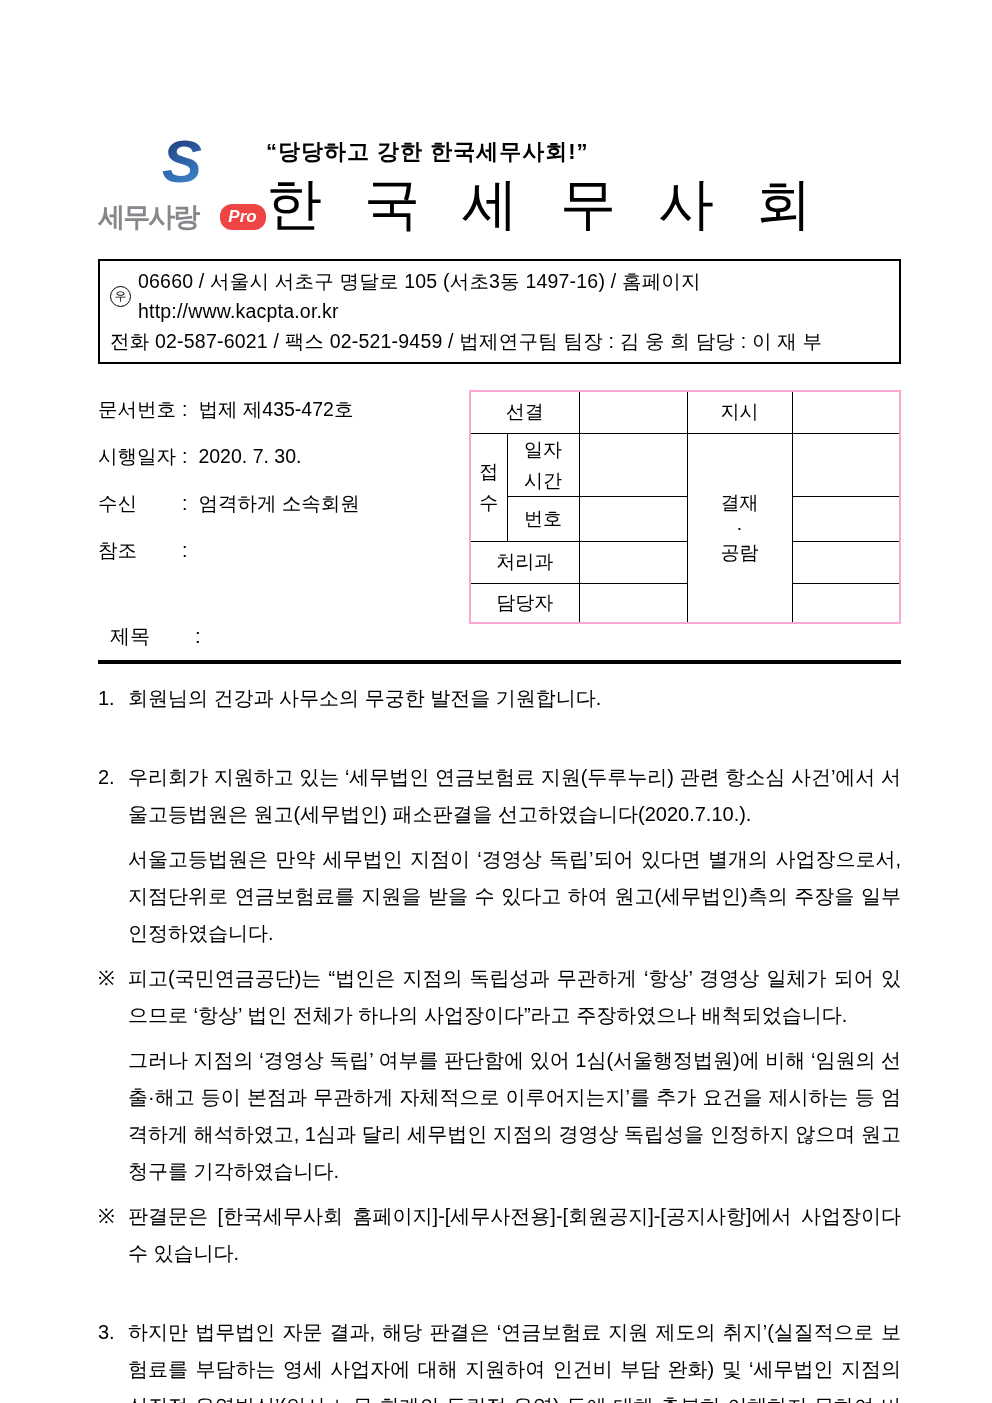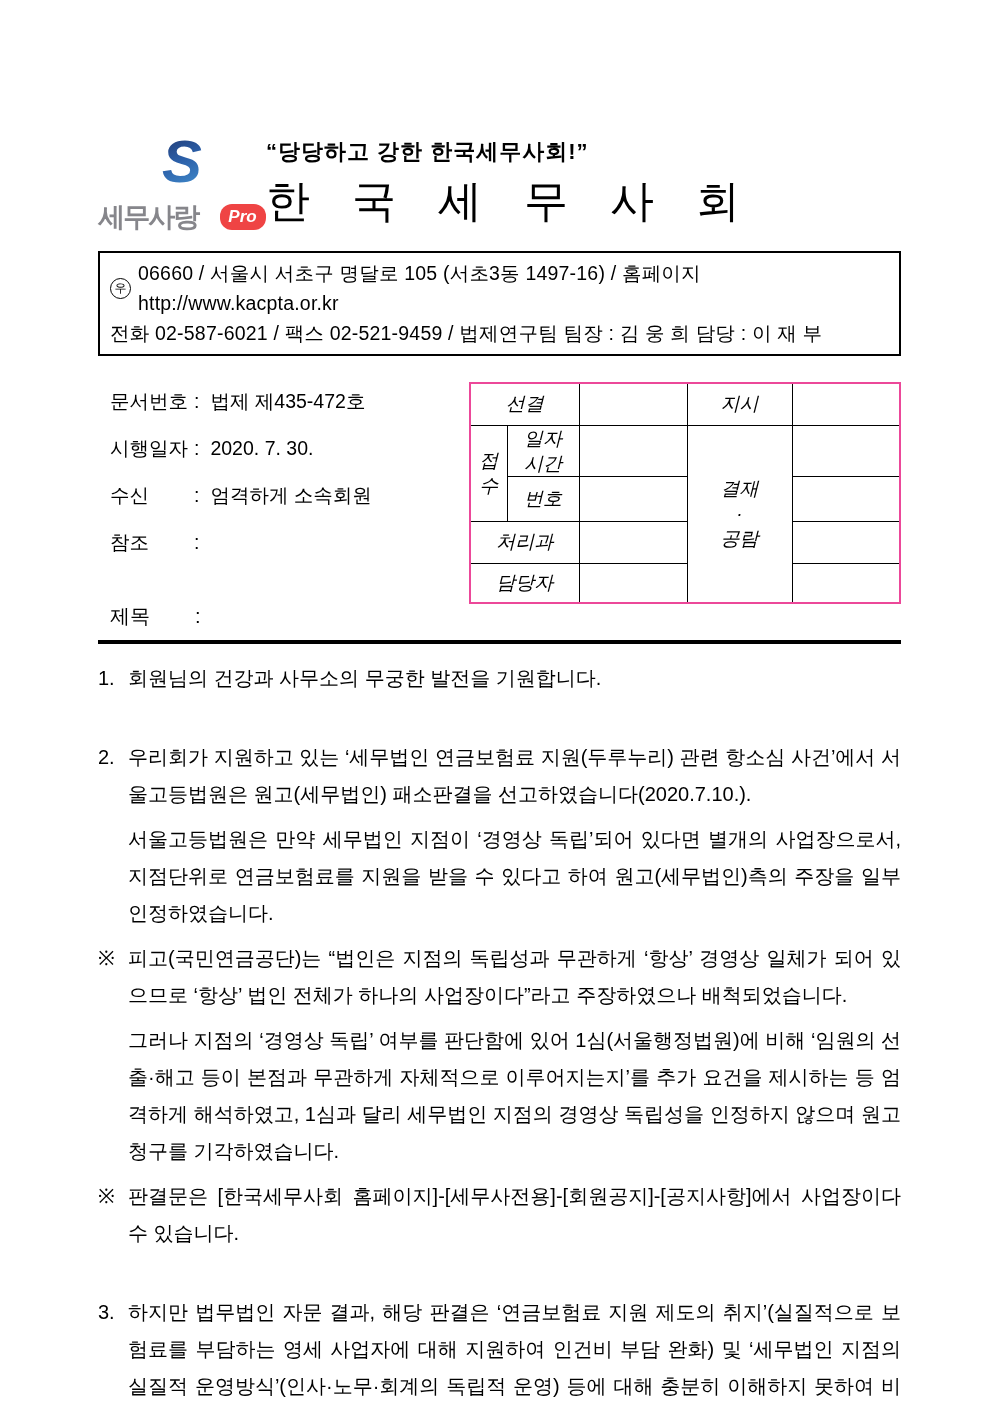--- a/index.html
+++ b/index.html
@@ -21,47 +21,47 @@
   .logo-mark svg { width: 56px; height: 58px; display: block; }
   .logo-text-row { display: flex; align-items: center; gap: 22px; margin-top: 8px; }
   .logo-brand { font-weight: bold; font-size: 27px; color: #86868b; letter-spacing: -2px; }
   .logo-badge {
     background: #ef4444; color: #ffffff; font-style: italic; font-weight: bold;
     font-size: 17px; line-height: 1; padding: 4px 9px 5px 8px; border-radius: 12px;
   }
   .header-center { flex: 1; text-align: left; padding-top: 4px; }
   .slogan { font-size: 22px; font-weight: bold; letter-spacing: 1px; }
   .org-title {
-    margin-top: 5px; font-size: 44px; font-weight: normal;
+    font-size: 56px; font-weight: normal;
     letter-spacing: 42px; margin-right: -42px; white-space: nowrap;
   }
 
   
   .address-box {
     margin-top: 16px; border: 2px solid #000; padding: 5px 10px 6px 10px;
     font-size: 19.5px; line-height: 30px; letter-spacing: 0.2px;
   }
   .addr-line { display: flex; align-items: center; }
   .postal-circle {
     display: inline-flex; width: 19px; height: 19px; border: 1.5px solid #000;
     border-radius: 50%; align-items: center; justify-content: center;
     font-size: 12px; line-height: 1; margin-right: 7px; flex-shrink: 0;
   }
 
   
   .info-row { display: flex; margin-top: 26px; }
   .doc-fields { flex: 1; padding-top: 9px; }
   .doc-field { display: flex; align-items: baseline; font-size: 19.5px; line-height: 20px; margin-bottom: 27px; }
-  .flabel { display: inline-block; width: 74px; margin-left: 12px; text-align-last: justify; white-space: nowrap; }
+  .flabel { display: inline-block; width: 74px; margin-left: 0; text-align-last: justify; white-space: nowrap; }
   .fcolon { margin: 0 11px 0 10px; }
 
-  table.receipt-table { border-collapse: collapse; table-layout: fixed; width: 430px; border: 2px solid #ec4899; font-style: italic; }
+  table.receipt-table { border-collapse: collapse; table-layout: fixed; width: 430px; border: 2px solid #f9a8d4; }
   table.receipt-table td { border: 1.5px solid #000; text-align: center; vertical-align: middle; font-size: 19px; padding: 0; }
   .r1 { height: 42px; } .r2 { height: 48px; } .r3 { height: 45px; } .r4 { height: 42px; } .r5 { height: 40px; }
-  .pre-cell { white-space: pre-line; line-height: 25px; }
+  .pre-cell { white-space: pre-line; line-height: 31px; }
   .gg-cell { white-space: pre-line; line-height: 25px; }
 
   
   .subject-row { display: flex; align-items: flex-end; font-size: 20px; line-height: 24px; }
   .subject-label { display: inline-block; width: 74px; margin-left: 12px; text-align-last: justify; flex-shrink: 0; }
   .subject-colon { margin: 0 9px 0 11px; }
   .subject-title { flex: 1; font-weight: bold; letter-spacing: -0.5px; }
   .divider { height: 4px; background: #000; margin-top: 12px; }
 
   

